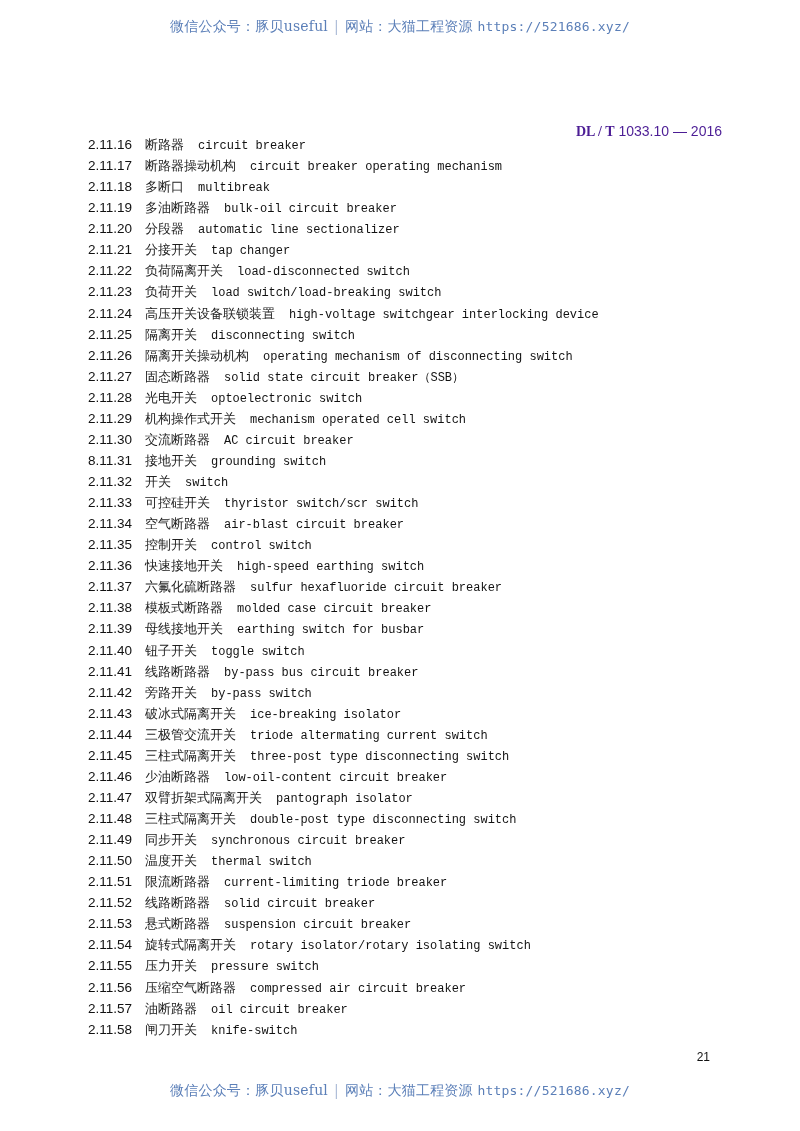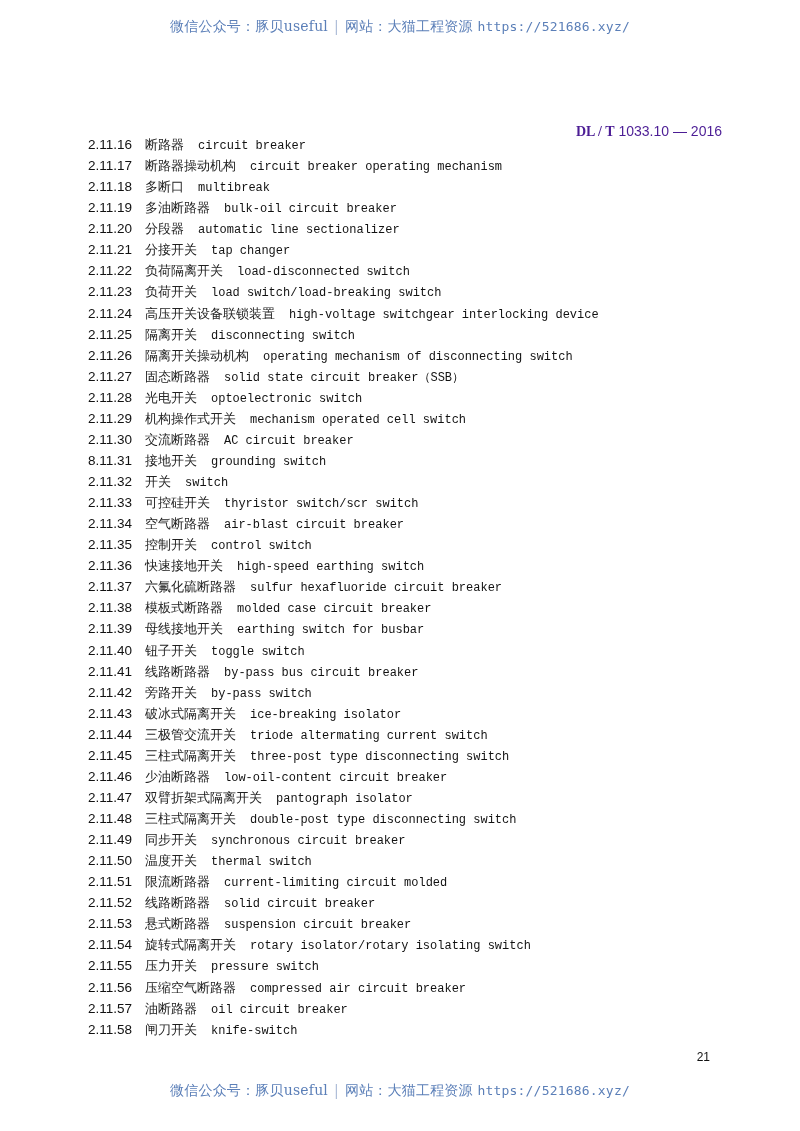--- a/index.html
+++ b/index.html
@@ -152,21 +152,21 @@
     <li class="term">
     <span class="num">2.11.48</span><span class="zh">三柱式隔离开关</span><span class="en">double-post type disconnecting switch</span>
   </li>
     <li class="term">
     <span class="num">2.11.49</span><span class="zh">同步开关</span><span class="en">synchronous circuit breaker</span>
   </li>
     <li class="term">
     <span class="num">2.11.50</span><span class="zh">温度开关</span><span class="en">thermal switch</span>
   </li>
     <li class="term">
-    <span class="num">2.11.51</span><span class="zh">限流断路器</span><span class="en">current-limiting circuit molded</span>
+    <span class="num">2.11.51</span><span class="zh">限流断路器</span><span class="en">current-limiting triode breaker</span>
   </li>
     <li class="term">
     <span class="num">2.11.52</span><span class="zh">线路断路器</span><span class="en">solid circuit breaker</span>
   </li>
     <li class="term">
     <span class="num">2.11.53</span><span class="zh">悬式断路器</span><span class="en">suspension circuit breaker</span>
   </li>
     <li class="term">
     <span class="num">2.11.54</span><span class="zh">旋转式隔离开关</span><span class="en">rotary isolator/rotary isolating switch</span>
   </li>

